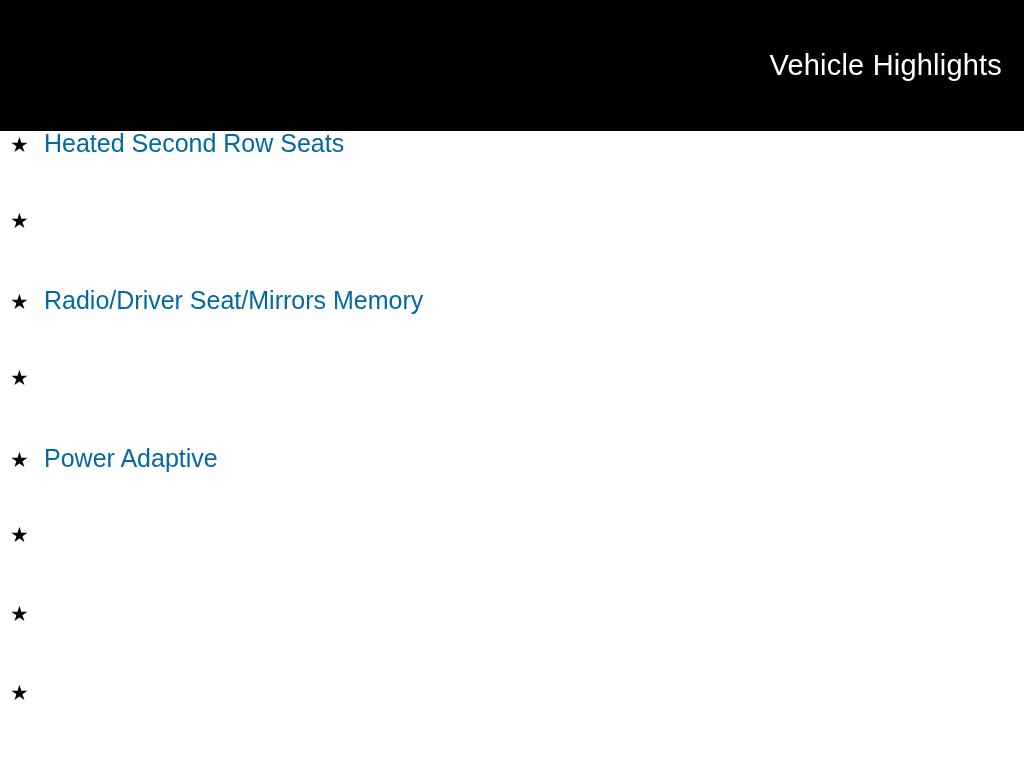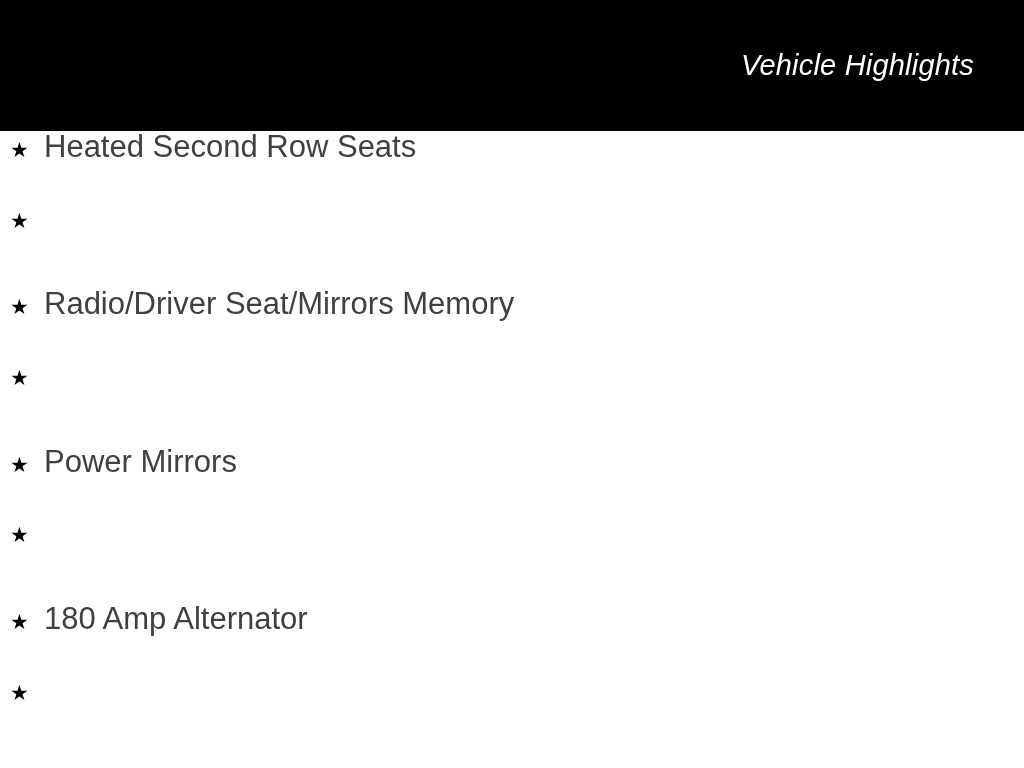--- a/index.html
+++ b/index.html
@@ -23,22 +23,21 @@
     position: absolute;
     top: 0;
     left: 0;
     width: 1024px;
     height: 131px;
     background: #000000;
     display: flex;
     align-items: center;
     justify-content: flex-end;
     box-sizing: border-box;
-    padding-right: 50px;
-    font-style: italic;
+    padding-right: 22px;
   }
 
   .header-title {
     color: #ffffff;
     font-size: 29px;
     font-weight: 400;
     letter-spacing: 0.2px;
     line-height: 1;
     white-space: nowrap;
   }
@@ -64,22 +63,22 @@
   .star-icon {
     flex: 0 0 auto;
     width: 34px;
     color: #000000;
     font-size: 21px;
     line-height: 1;
     display: inline-block;
   }
 
   .highlight-label {
-    color: #404040;
-    font-size: 31px;
+    color: #0369a1;
+    font-size: 25px;
     font-weight: 400;
     line-height: 1;
     white-space: nowrap;
   }
 </style>
 </head>
 <body>
 
 <div class="page">
 
@@ -102,30 +101,29 @@
       <span class="star-icon">★</span>
       <span class="highlight-label">Radio/Driver Seat/Mirrors Memory</span>
     </li>
 
     <li class="highlight-item">
       <span class="star-icon">★</span>
     </li>
 
     <li class="highlight-item">
       <span class="star-icon">★</span>
-      <span class="highlight-label">Power Mirrors</span>
+      <span class="highlight-label">Power Adaptive</span>
     </li>
 
     <li class="highlight-item">
       <span class="star-icon">★</span>
     </li>
 
     <li class="highlight-item">
       <span class="star-icon">★</span>
-      <span class="highlight-label">180 Amp Alternator</span>
     </li>
 
     <li class="highlight-item">
       <span class="star-icon">★</span>
     </li>
 
   </ul>
 
 </div>
 

